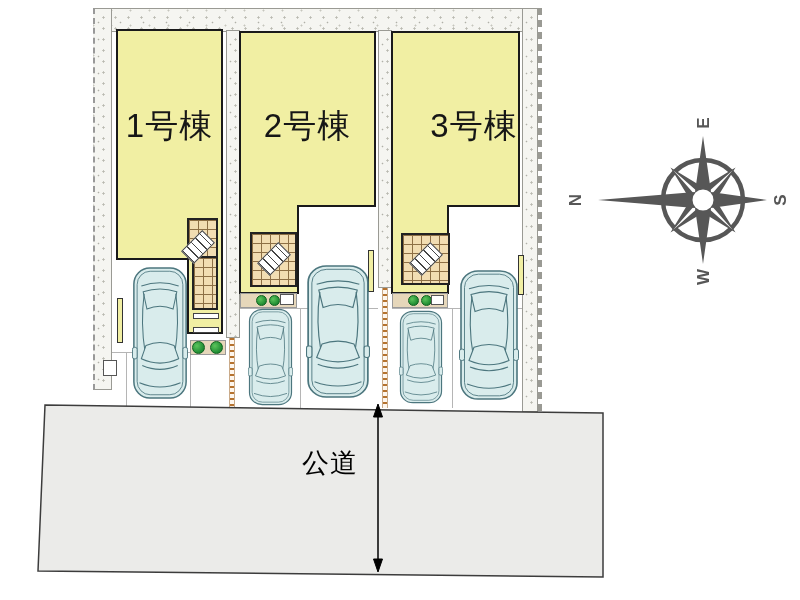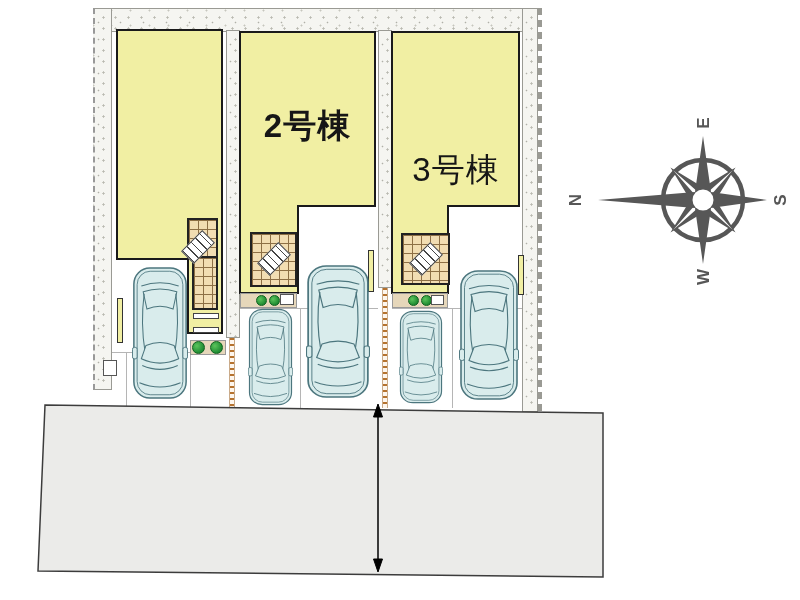--- a/index.html
+++ b/index.html
@@ -104,22 +104,23 @@
   <svg class="abs" style="left:116px;top:29px;" width="108" height="306">
     <polygon points="1,1 106,1 106,304 72,304 72,230 1,230" style="fill:var(--building);stroke:#1a1a1a;stroke-width:2"></polygon>
   </svg>
   <svg class="abs" style="left:239px;top:31px;" width="138" height="264">
     <polygon points="1,1 136,1 136,175 59,175 59,262 1,262" style="fill:var(--building);stroke:#1a1a1a;stroke-width:2"></polygon>
   </svg>
   <svg class="abs" style="left:391px;top:31px;" width="130" height="264">
     <polygon points="1,1 128,1 128,175 57,175 57,262 1,262" style="fill:var(--building);stroke:#1a1a1a;stroke-width:2"></polygon>
   </svg>
 
-  <div class="lot-label" style="left:240px;width:135px;font-weight:bold;">2号棟</div>
-  <div class="lot-label" style="left:392px;width:128px;margin-top:44px;">3号棟</div>
+  <div class="lot-label" style="left:117px;width:105px;">1号棟</div>
+  <div class="lot-label" style="left:240px;width:135px;">2号棟</div>
+  <div class="lot-label" style="left:410px;width:128px;">3号棟</div>
 
   <div class="terrace" style="left:187px;top:218px;width:31px;height:40px;"></div>
   <div class="terrace" style="left:192px;top:256px;width:26px;height:54px;"></div>
   <div class="stairs" style="left:183px;top:238px;"></div>
   <div class="terrace" style="left:250px;top:232px;width:47px;height:55px;"></div>
   <div class="stairs" style="left:259px;top:250px;"></div>
   <div class="terrace" style="left:401px;top:233px;width:49px;height:52px;"></div>
   <div class="stairs" style="left:411px;top:250px;"></div>
 
   <div class="slot" style="left:193px;top:313px;width:26px;height:6px;"></div>
@@ -145,20 +146,21 @@
   <svg class="abs" style="left:30px;top:400px;" width="580" height="185">
     <polygon points="15,5 573,13 573,177 8,171" style="fill:var(--road);stroke:#3c3c3c;stroke-width:1.5"></polygon>
     <g style="stroke:#000;fill:#000;">
       <line x1="348" y1="10" x2="348" y2="166" style="stroke-width:1.5"></line>
       <polygon points="348,4 343.5,17 352.5,17"></polygon>
       <polygon points="348,172 343.5,159 352.5,159"></polygon>
     </g>
   </svg>
 
   <div class="road-label">
+    <div>公道</div>
   </div>
 
   <svg class="abs" style="left:132px;top:266px;" width="56" height="134" viewBox="0 0 60 140" preserveAspectRatio="none">
       <use href="#car-top"></use>
     </svg>
   <svg class="abs" style="left:248px;top:308px;" width="45" height="98" viewBox="0 0 60 140" preserveAspectRatio="none">
       <use href="#car-top"></use>
     </svg>
   <svg class="abs" style="left:306px;top:264px;" width="64" height="135" viewBox="0 0 60 140" preserveAspectRatio="none">
       <use href="#car-top"></use>

